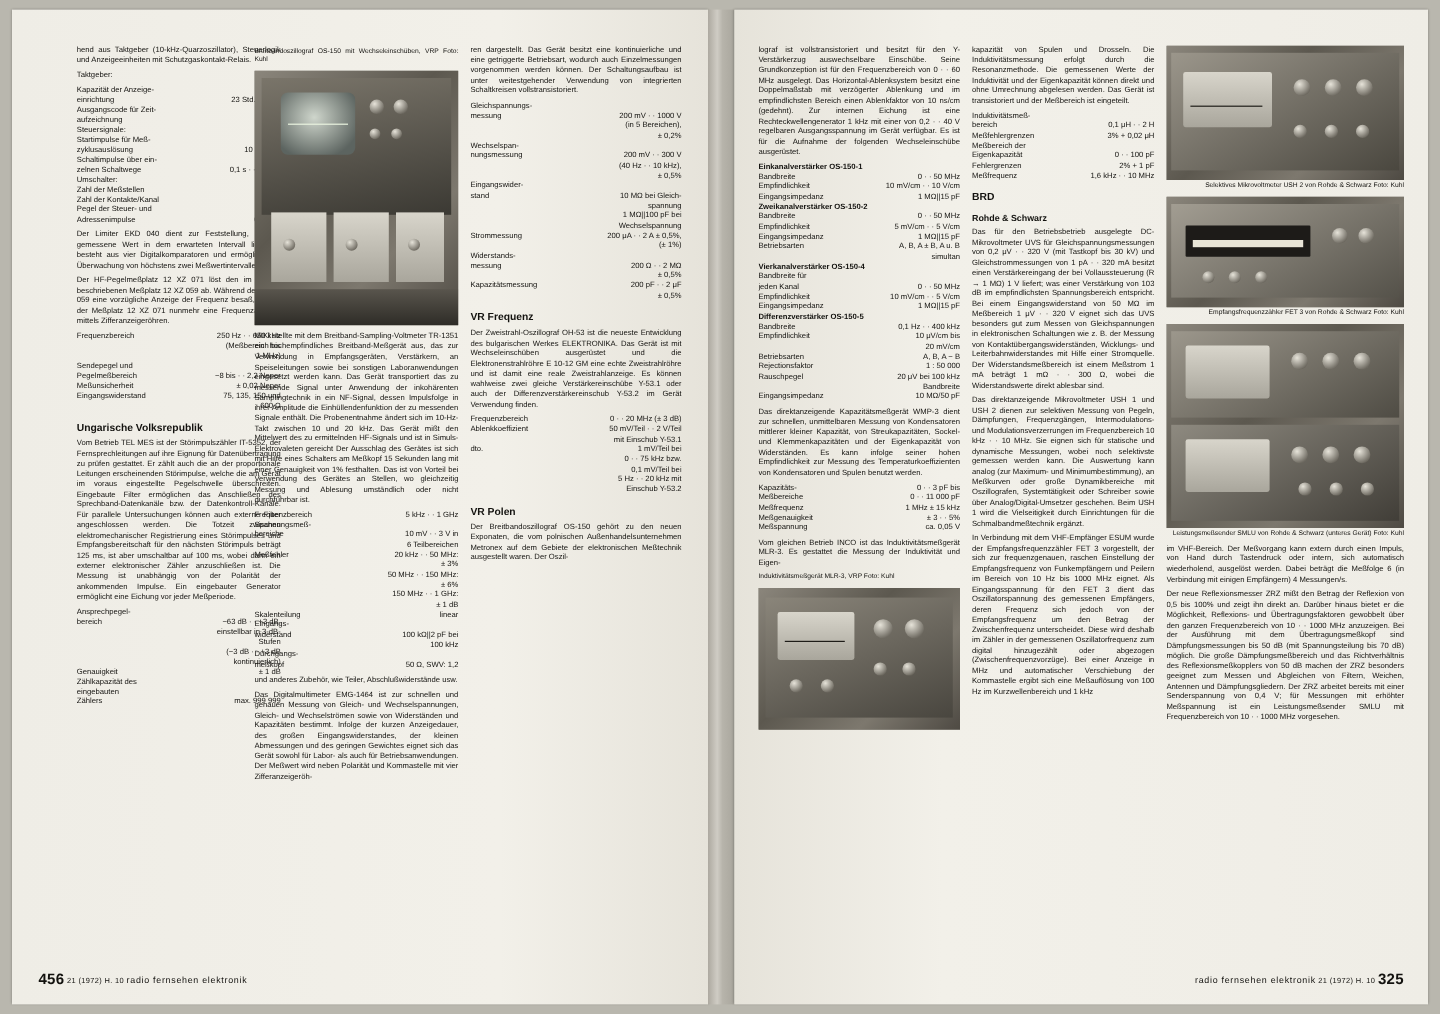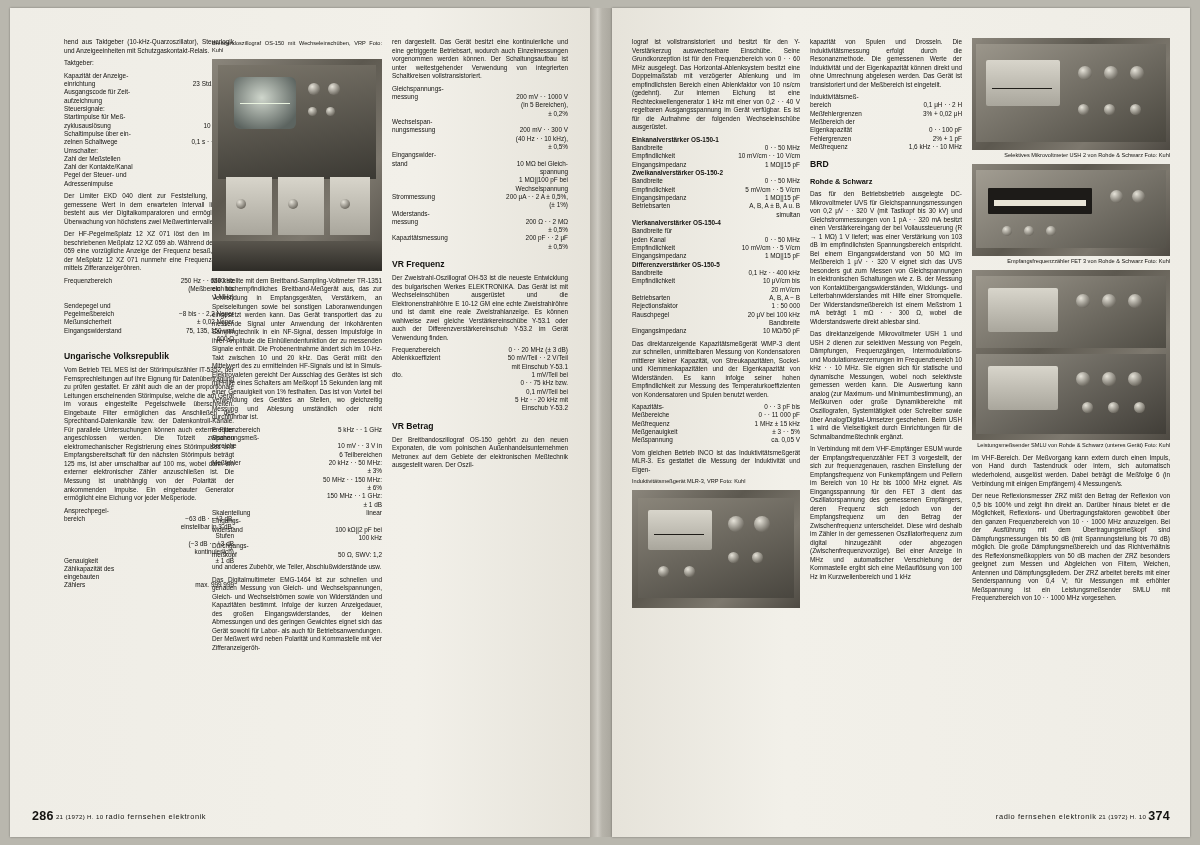--- a/index.html
+++ b/index.html
@@ -420,27 +420,27 @@
             </div>
           <div class="row">
               <span class="t"></span>
               <span class="v">5 Hz · · 20 kHz mit</span>
             </div>
           <div class="row">
               <span class="t"></span>
               <span class="v">Einschub Y-53.2</span>
             </div>
         </div>
-        <div class="h2">VR Betrag</div>
+        <div class="h2">VR Polen</div>
         <p>Der Breitbandoszillograf OS-150 gehört zu den neuen Exponaten, die vom polnischen Außenhandelsunternehmen Metronex auf dem Gebiete der elektronischen Meßtechnik ausgestellt waren. Der Oszil-</p>
       </div>
 
     </div>
     <div class="foot">
-      <span class="pnum">286</span>
+      <span class="pnum">456</span>
       <span class="fmeta">21 (1972) H. 10</span>
       <span class="ftitle">radio fernsehen elektronik</span>
     </div>
   </div>
 
   <div class="gutter"></div>
 
   <div class="page right">
     <div class="cols">
 
@@ -665,17 +665,17 @@
         <p class="capr">Leistungsmeßsender SMLU von Rohde &amp; Schwarz (unteres Gerät)   Foto: Kuhl</p>
 
         <p>im VHF-Bereich. Der Meßvorgang kann extern durch einen Impuls, von Hand durch Tastendruck oder intern, sich automatisch wiederholend, ausgelöst werden. Dabei beträgt die Meßfolge 6 (in Verbindung mit einigen Empfängern) 4 Messungen/s.</p>
         <p>Der neue Reflexionsmesser ZRZ mißt den Betrag der Reflexion von 0,5 bis 100% und zeigt ihn direkt an. Darüber hinaus bietet er die Möglichkeit, Reflexions- und Übertragungsfaktoren gewobbelt über den ganzen Frequenzbereich von 10 · · 1000 MHz anzuzeigen. Bei der Ausführung mit dem Übertragungsmeßkopf sind Dämpfungsmessungen bis 50 dB (mit Spannungsteilung bis 70 dB) möglich. Die große Dämpfungsmeßbereich und das Richtverhältnis des Reflexionsmeßkopplers von 50 dB machen der ZRZ besonders geeignet zum Messen und Abgleichen von Filtern, Weichen, Antennen und Dämpfungsgliedern. Der ZRZ arbeitet bereits mit einer Senderspannung von 0,4 V; für Messungen mit erhöhter Meßspannung ist ein Leistungsmeßsender SMLU mit Frequenzbereich von 10 · · 1000 MHz vorgesehen.</p>
       </div>
 
     </div>
     <div class="foot">
       <span class="ftitle">radio fernsehen elektronik</span>
       <span class="fmeta">21 (1972) H. 10</span>
-      <span class="pnum">374</span>
+      <span class="pnum">325</span>
     </div>
   </div>
 
 </div>
 
 </body></html>

